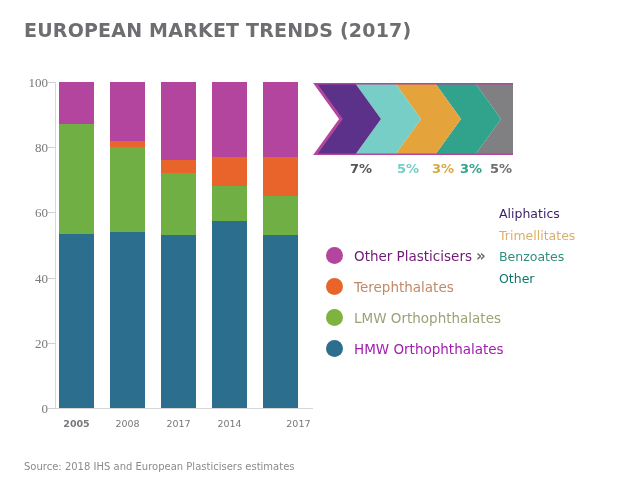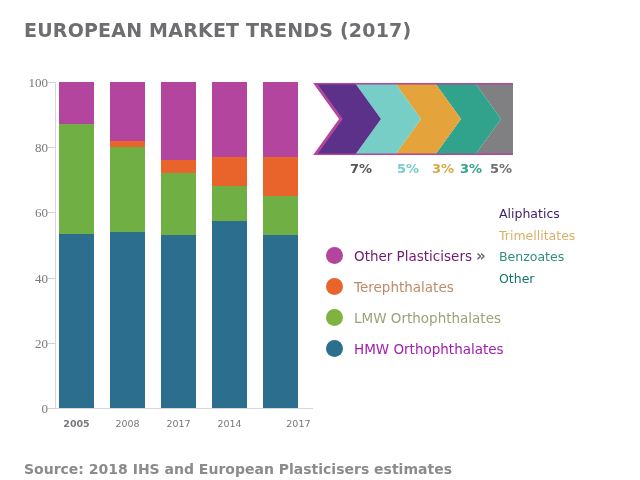--- a/index.html
+++ b/index.html
@@ -48,24 +48,23 @@
 
   .xtick-label {
     position:absolute; top:418px; width:60px; text-align:center;
     font-size:9.5px; color:#77787b;
     font-family:"DejaVu Sans", sans-serif;
   }
 
   
   .source {
     position:absolute; left:24px; top:461px;
-    font-size:14px; color:#8a8b8d;
+    font-size:10px; color:#8a8b8d;
     font-family:"DejaVu Sans", sans-serif;
     white-space:nowrap;
-    font-weight:bold;
   }
 
   
   .legend { position:absolute; left:326px; top:240px; }
   .legend-row {
     display:flex; align-items:center; height:31px;
   }
   .legend-dot {
     width:17px; height:17px; border-radius:50%;
     flex:0 0 17px; margin-right:11px;

